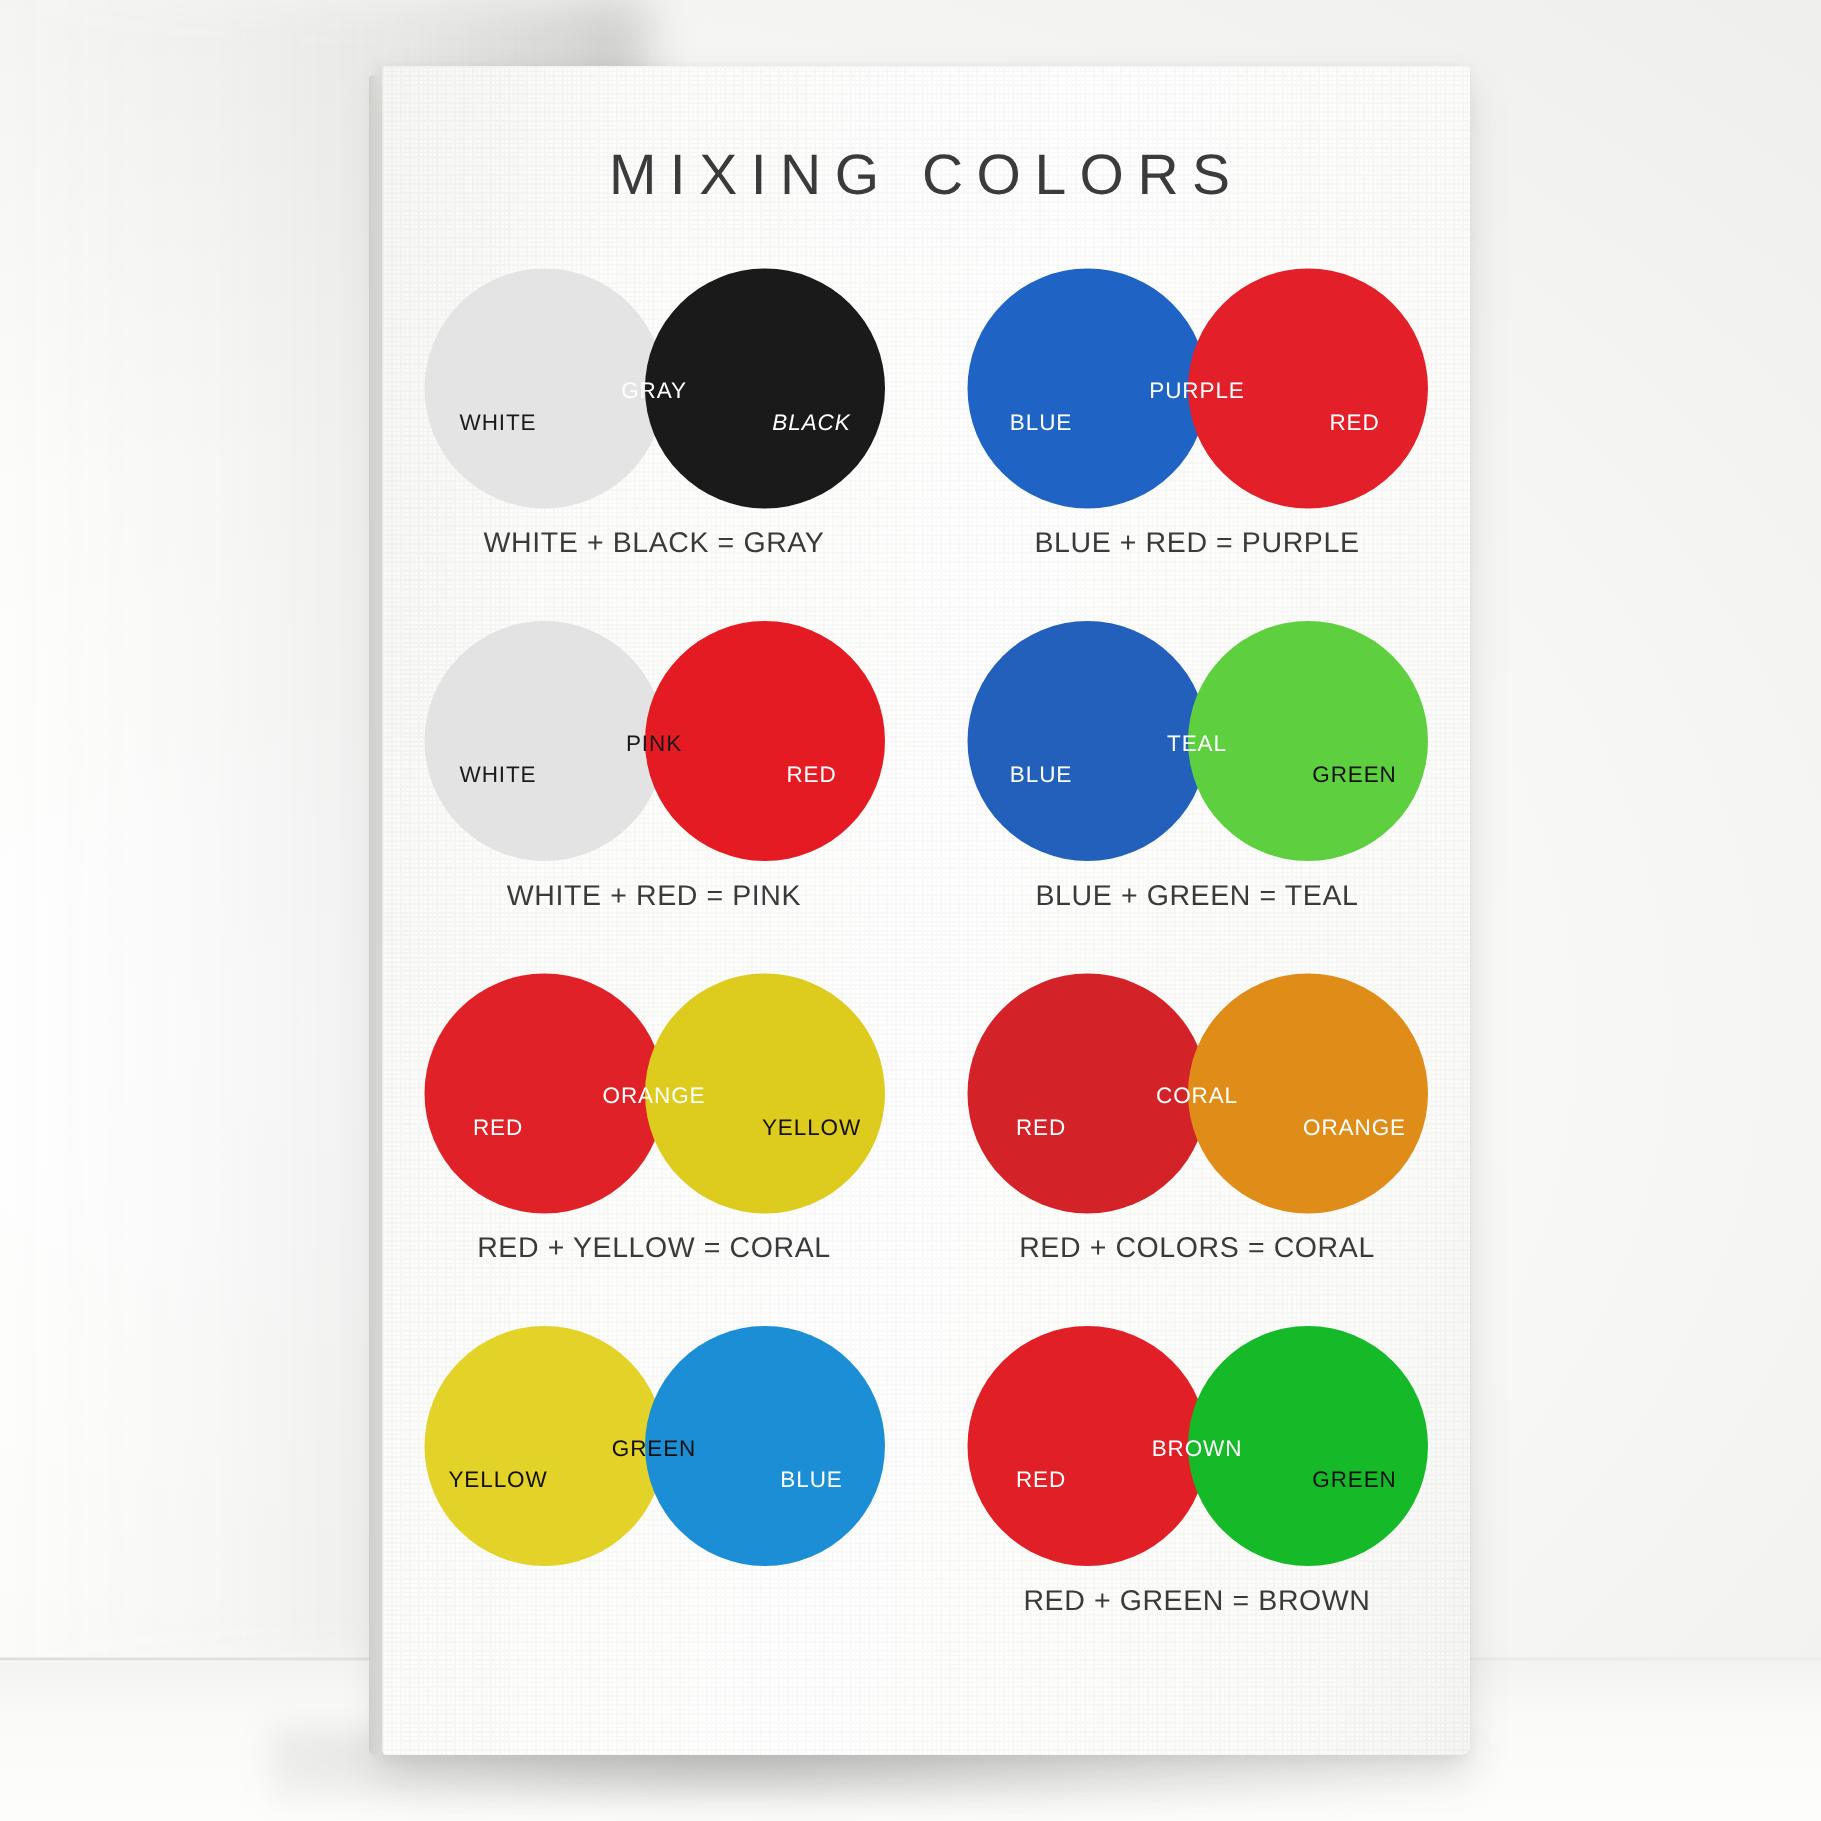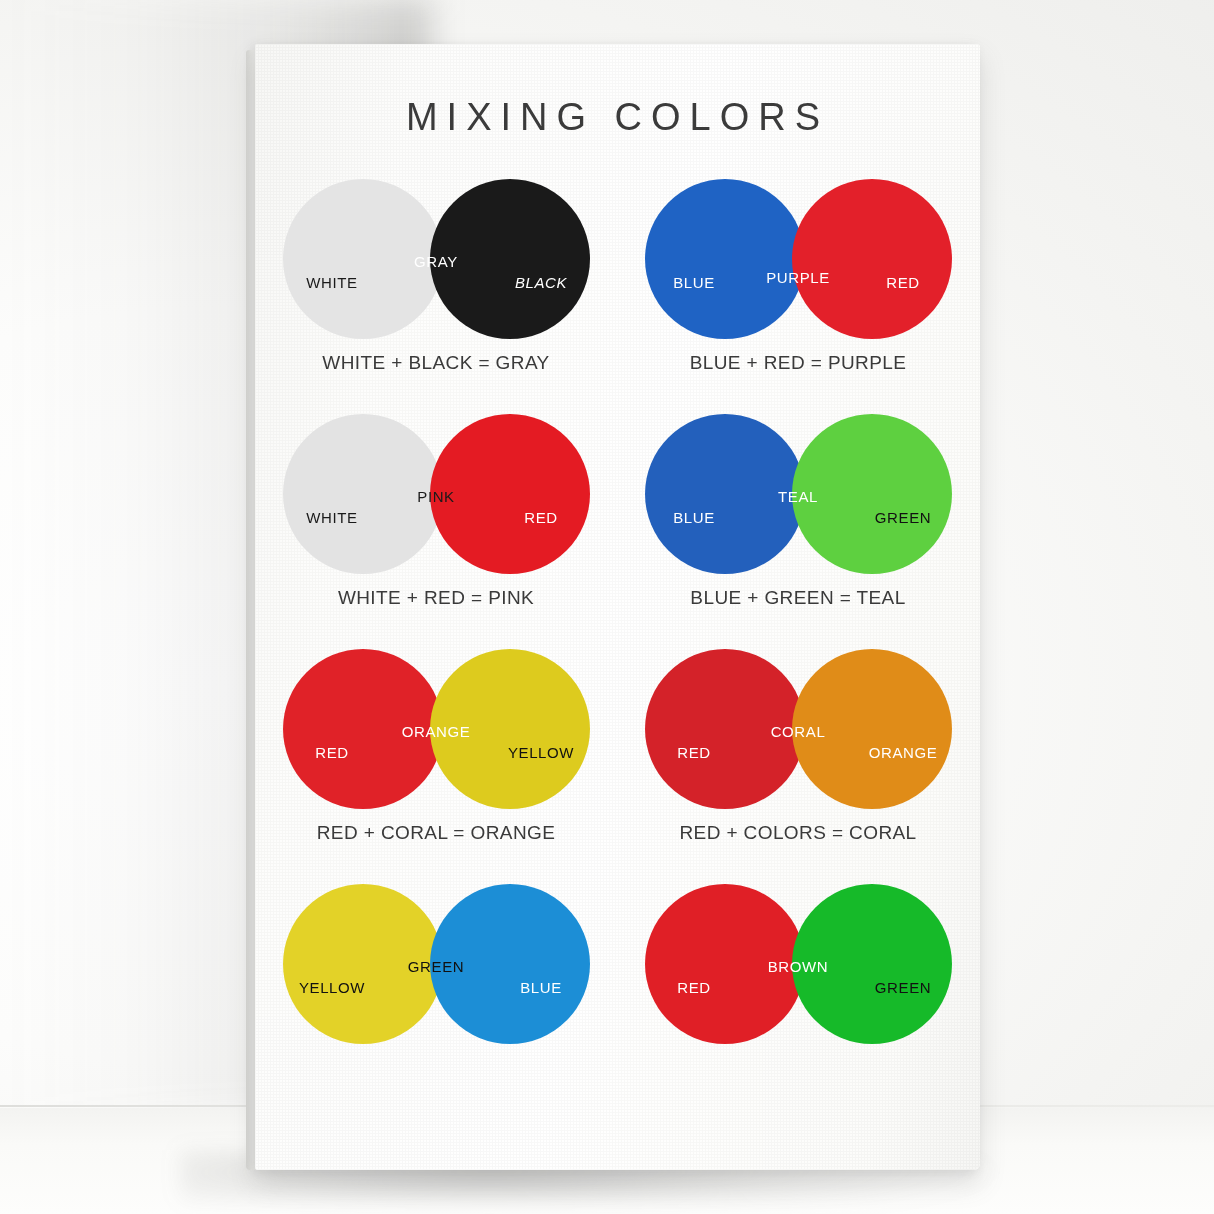--- a/index.html
+++ b/index.html
@@ -160,21 +160,21 @@
                 <div class="lbl lbl-right" style="color: rgb(255, 255, 255); font-style: italic;">BLACK</div>
               </div>
               <div class="caption">WHITE + BLACK = GRAY</div>
             </div>
             <div class="venn-block">
               <div class="venn-stage">
                 <div class="circle left" style="background: rgb(31, 99, 196);"></div>
                 <div class="circle right" style="background: rgb(227, 32, 42);"></div>
                 <div class="lens" style="background: rgb(160, 61, 188);"></div>
                 <div class="lbl lbl-left" style="color: rgb(255, 255, 255);">BLUE</div>
-                <div class="lbl lbl-mid" style="color: rgb(255, 255, 255); margin-top: 16px;">PURPLE</div>
+                <div class="lbl lbl-mid" style="color: rgb(255, 255, 255);">PURPLE</div>
                 <div class="lbl lbl-right" style="color: rgb(255, 255, 255);">RED</div>
               </div>
               <div class="caption">BLUE + RED = PURPLE</div>
             </div>
           </div>
           <div class="venn-row">
             <div class="venn-block">
               <div class="venn-stage">
                 <div class="circle left" style="background: rgb(227, 227, 227);"></div>
                 <div class="circle right" style="background: rgb(228, 27, 35);"></div>
@@ -200,21 +200,21 @@
           <div class="venn-row">
             <div class="venn-block">
               <div class="venn-stage">
                 <div class="circle left" style="background: rgb(224, 34, 40);"></div>
                 <div class="circle right" style="background: rgb(221, 203, 30);"></div>
                 <div class="lens" style="background: rgb(242, 148, 32);"></div>
                 <div class="lbl lbl-left" style="color: rgb(255, 255, 255);">RED</div>
                 <div class="lbl lbl-mid" style="color: rgb(255, 255, 255);">ORANGE</div>
                 <div class="lbl lbl-right" style="color: rgb(17, 17, 17);">YELLOW</div>
               </div>
-              <div class="caption">RED + CORAL = ORANGE</div>
+              <div class="caption">RED + YELLOW = CORAL</div>
             </div>
             <div class="venn-block">
               <div class="venn-stage">
                 <div class="circle left" style="background: rgb(212, 34, 41);"></div>
                 <div class="circle right" style="background: rgb(224, 140, 24);"></div>
                 <div class="lens" style="background: rgb(244, 82, 42);"></div>
                 <div class="lbl lbl-left" style="color: rgb(255, 255, 255);">RED</div>
                 <div class="lbl lbl-mid" style="color: rgb(255, 255, 255);">CORAL</div>
                 <div class="lbl lbl-right" style="color: rgb(255, 255, 255);">ORANGE</div>
               </div>
@@ -234,18 +234,19 @@
             </div>
             <div class="venn-block">
               <div class="venn-stage">
                 <div class="circle left" style="background: rgb(224, 31, 38);"></div>
                 <div class="circle right" style="background: rgb(22, 186, 41);"></div>
                 <div class="lens" style="background: rgb(138, 100, 68);"></div>
                 <div class="lbl lbl-left" style="color: rgb(255, 255, 255);">RED</div>
                 <div class="lbl lbl-mid" style="color: rgb(255, 255, 255); text-align: center;">BROWN</div>
                 <div class="lbl lbl-right" style="color: rgb(17, 17, 17);">GREEN</div>
               </div>
+              <div class="caption">RED + GREEN = BROWN</div>
             </div>
           </div>
         </div>
     </div>
   </div>
 </div>
 
 </body></html>

